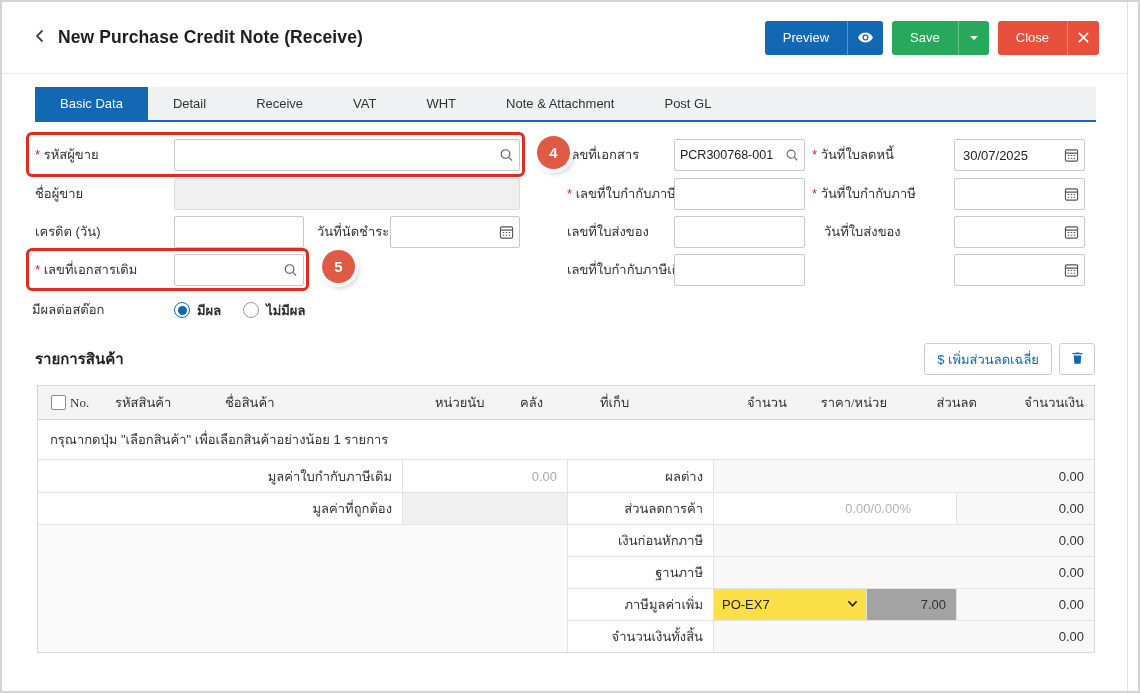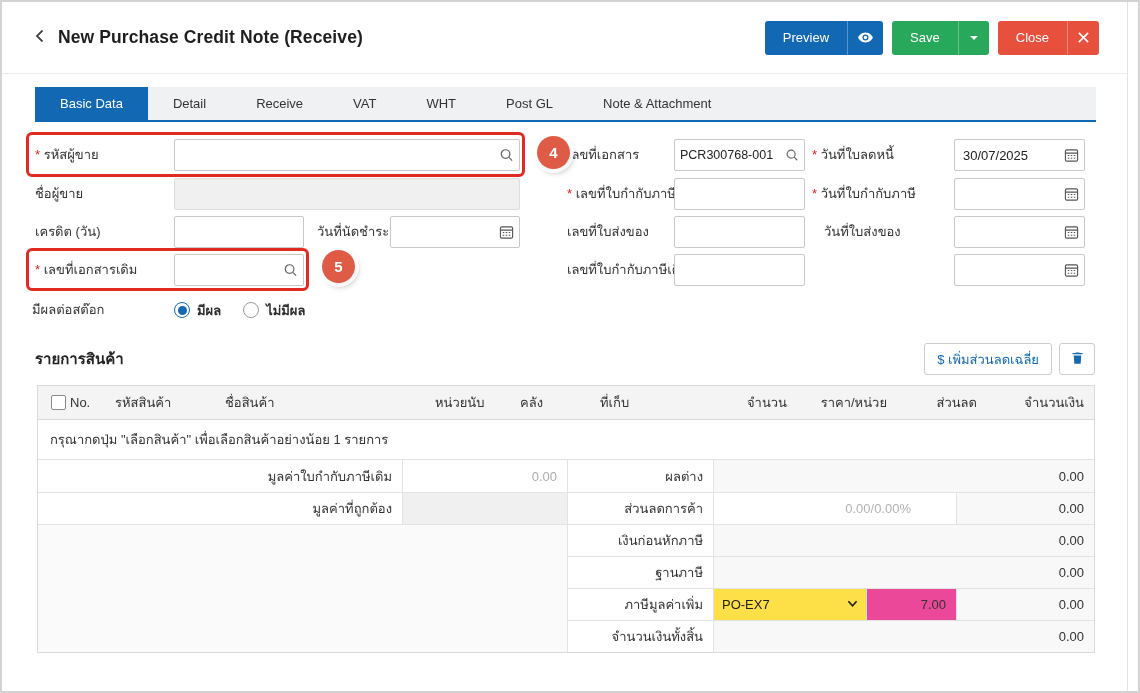--- a/index.html
+++ b/index.html
@@ -41,21 +41,21 @@
   .radio.checked .dot::after { content:""; width:9px; height:9px; border-radius:50%; background:#1268b3; }
 
   
   .items-bar { display:flex; align-items:center; margin:16px 34px 10px 33px; }
   .section-title { font-size:15px; font-weight:bold; color:#222; }
   .items-actions { margin-left:auto; display:flex; gap:7px; }
   .btn-outline { display:flex; align-items:center; gap:4px; height:32px; padding:0 12px; background:#fff; border:1px solid #ccc; border-radius:3px; color:#1268b3; font-size:13px; cursor:pointer; }
   .btn-icon-only { width:36px; justify-content:center; padding:0; }
 
   .grid { margin:0 34px 0 35px; border:1px solid #d9d9d9; font-size:13px; color:#333; }
-  .g-head { display:flex; align-items:center; height:34px; background:#f4f4f4; border-bottom:1px solid #d9d9d9; }
+  .g-head { display:flex; align-items:center; height:34px; background:#f4f4f4; border-bottom:1px solid #d9d9d9;font-family:Liberation Serif, serif; }
   .g-head .gc { padding:0 4px; white-space:nowrap; }
   .chk { width:15px; height:15px; border:1px solid #8a8a8a; border-radius:2px; background:#fff; margin-left:13px; cursor:pointer; }
   .c-no{width:45px; padding-left:8px;} .c-code{width:110px;} .c-name{width:210px;}
   .c-unit{width:85px;} .c-wh{width:80px;} .c-loc{width:110px;}
   .c-qty{width:85px; text-align:right;} .c-price{width:100px; text-align:right;}
   .c-disc{width:90px; text-align:right;} .c-amt{flex:1; text-align:right; padding-right:10px !important;}
   .g-empty { height:40px; line-height:40px; padding-left:12px; border-bottom:1px solid #e3e3e3; }
 
   
   .summary { display:flex; }
@@ -74,21 +74,21 @@
   .v-full { flex:1; }
   .inp-cell { border-left:1px solid #e3e3e3; display:flex; }
   .inp-cell input { width:100%; border:none; outline:none; font-size:13px; font-family:inherit; text-align:right; padding-right:10px; color:#222; background:#fff; }
   .inp-cell input::placeholder { color:#b3b3b3; }
   .gray-text input { color:#aaa; }
   .disabled-cell { background:#f0f0f0; }
   .s-merged { height:128px; background:#fafafa; }
   .w-inp { width:243px; } .w-val { width:138px; }
   .sel { width:153px; border-left:1px solid #e3e3e3; background:#fde047; display:flex; align-items:center; padding:0 8px; cursor:pointer; }
   .sel .sel-txt { flex:1; color:#222; }
-  .rate { width:90px; background:#ec4899; border-left:1px solid #e3e3e3; display:flex; align-items:center; justify-content:flex-end; padding-right:10px; }
+  .rate { width:90px; background:#a3a3a3; border-left:1px solid #e3e3e3; display:flex; align-items:center; justify-content:flex-end; padding-right:10px; }
 </style>
 </head>
 <body>
 
 <div class="page">
   <div class="content">
 
     <div class="top-header">
       <span class="back">
         <span>
@@ -125,22 +125,22 @@
         </div>
       </div>
     </div>
 
     <div class="tabbar">
       <div class="tab active">Basic Data</div>
       <div class="tab">Detail</div>
       <div class="tab">Receive</div>
       <div class="tab">VAT</div>
       <div class="tab">WHT</div>
+      <div class="tab">Note &amp; Attachment</div>
       <div class="tab">Post GL</div>
-      <div class="tab">Note &amp; Attachment</div>
     </div>
 
     <div class="form-area">
 
       <div class="hl-box" style="left:24px; top:10px; width:499px; height:45px;"></div>
       <div class="hl-box" style="left:24px; top:126px; width:283px; height:43px;"></div>
       <div class="step-badge" style="left:535px; top:14px;">4</div>
       <div class="step-badge" style="left:320px; top:128px;">5</div>
 
       <div class="f-label req" style="left:33px; top:17px;">รหัสผู้ขาย</div>

